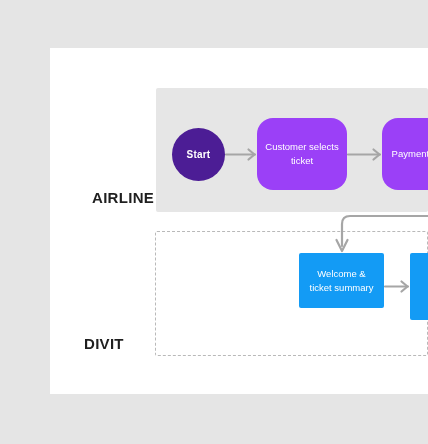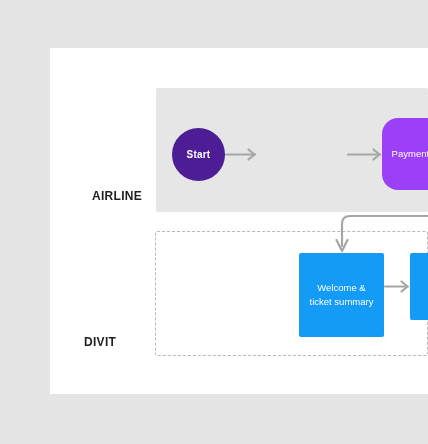--- a/index.html
+++ b/index.html
@@ -21,21 +21,21 @@
     top: 48px;
     width: 378px;
     height: 346px;
     background: #ffffff;
     overflow: hidden;
   }
 
   
   .lane-label {
     position: absolute;
-    font-size: 12px;
+    font-size: 15px;
     font-weight: bold;
     color: #1f1f1f;
     letter-spacing: 0.3px;
     white-space: nowrap;
   }
   #lane-label-airline { left: 42px; top: 141px; }
   #lane-label-divit   { left: 34px; top: 287px; }
 
   #lane-airline-band {
     position: absolute;
@@ -111,21 +111,21 @@
   #node-payment-options {
     left: 332px;
     top: 70px;
     width: 90px;
     height: 72px;
   }
   #node-welcome-ticket-summary {
     left: 249px;
     top: 205px;
     width: 85px;
-    height: 84px;
+    height: 55px;
   }
   #node-payment-selection {
     left: 360px;
     top: 205px;
     width: 85px;
     height: 67px;
   }
 
   
   #connectors {
@@ -171,20 +171,23 @@
         <line x1="335" y1="238.5" x2="358" y2="238.5"></line>
         <polyline points="351.5,233.5 357.5,238.5 351.5,243.5"></polyline>
       </g>
     </g>
   </svg>
 
   <div id="node-start">
     <span class="node-text">Start</span>
   </div>
 
+  <div id="node-customer-selects-ticket" class="node-box node-purple">
+    <span class="node-text">Customer selects ticket</span>
+  </div>
 
   <div id="node-payment-options" class="node-box node-purple">
     <span class="node-text">Payment options</span>
   </div>
 
   <div id="node-welcome-ticket-summary" class="node-box node-blue">
     <span class="node-text">Welcome &amp; ticket summary</span>
   </div>
 
   <div id="node-payment-selection" class="node-box node-blue">

